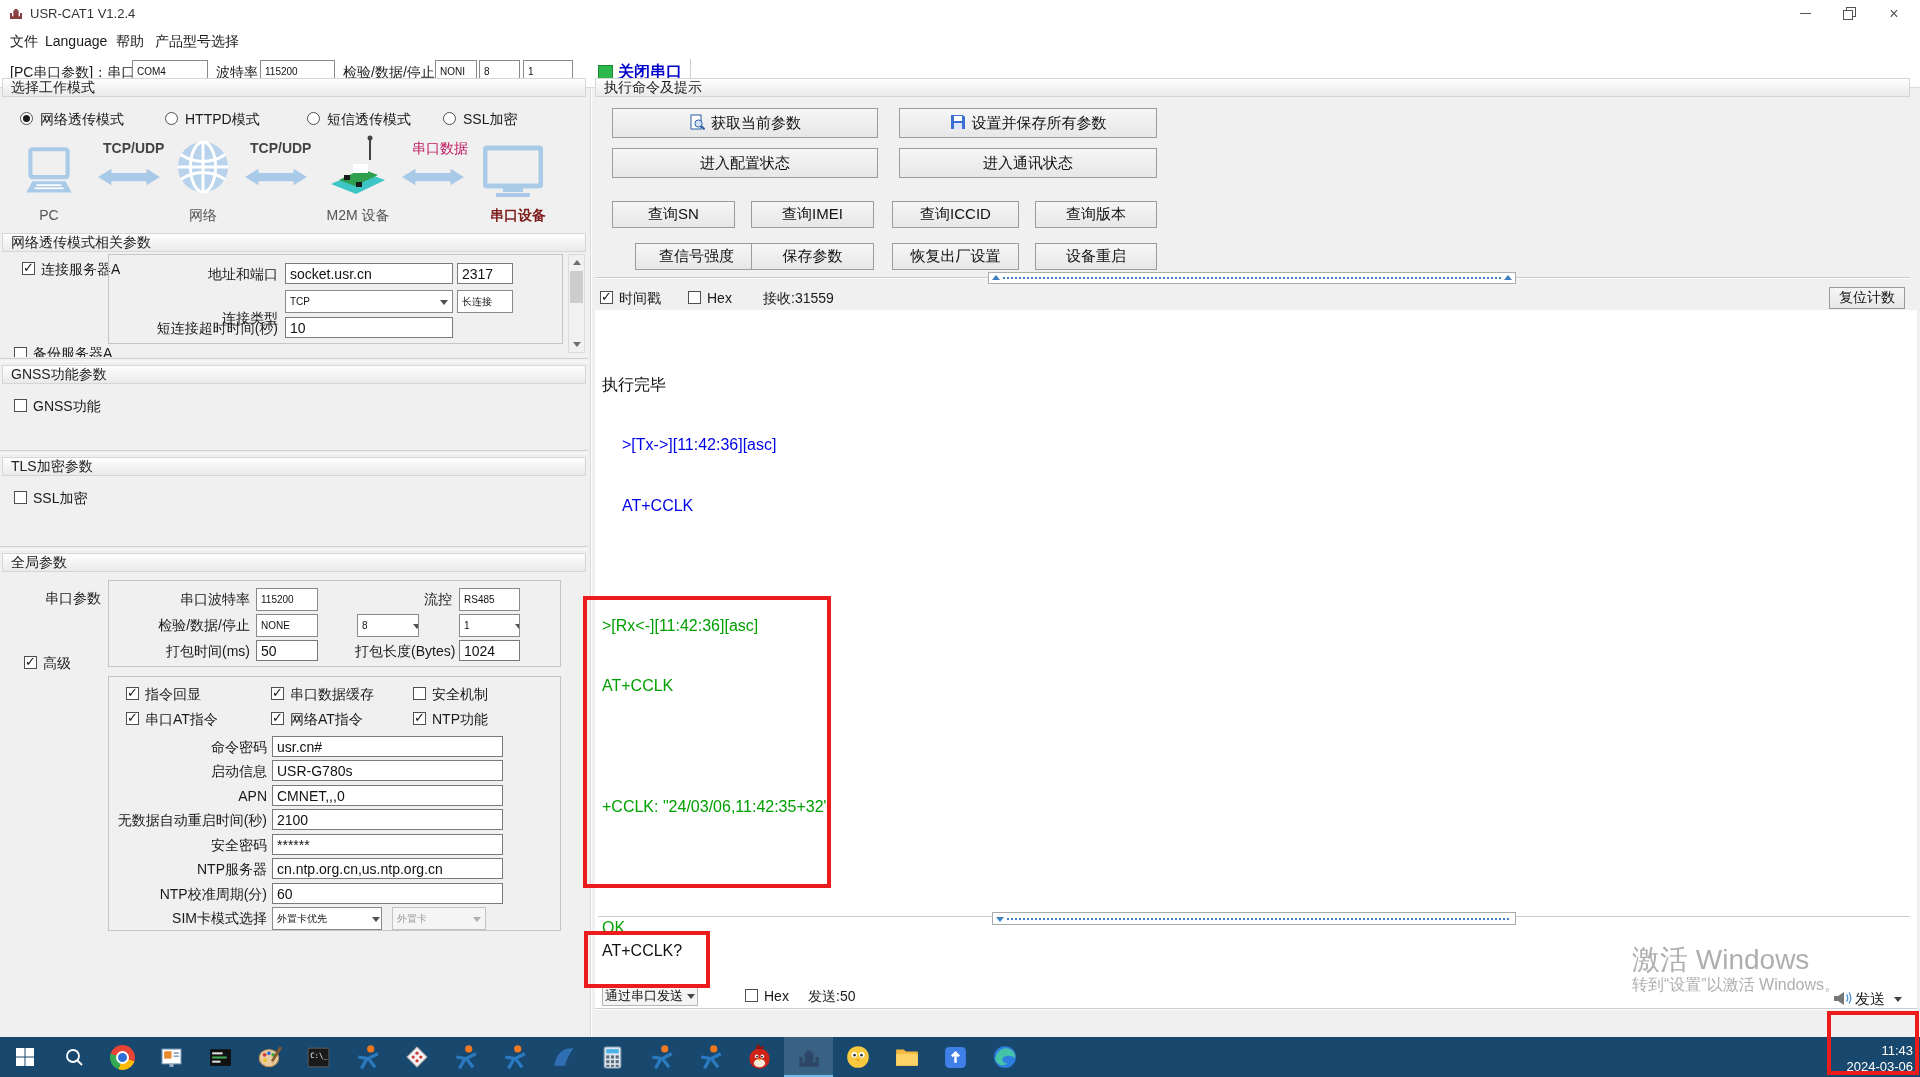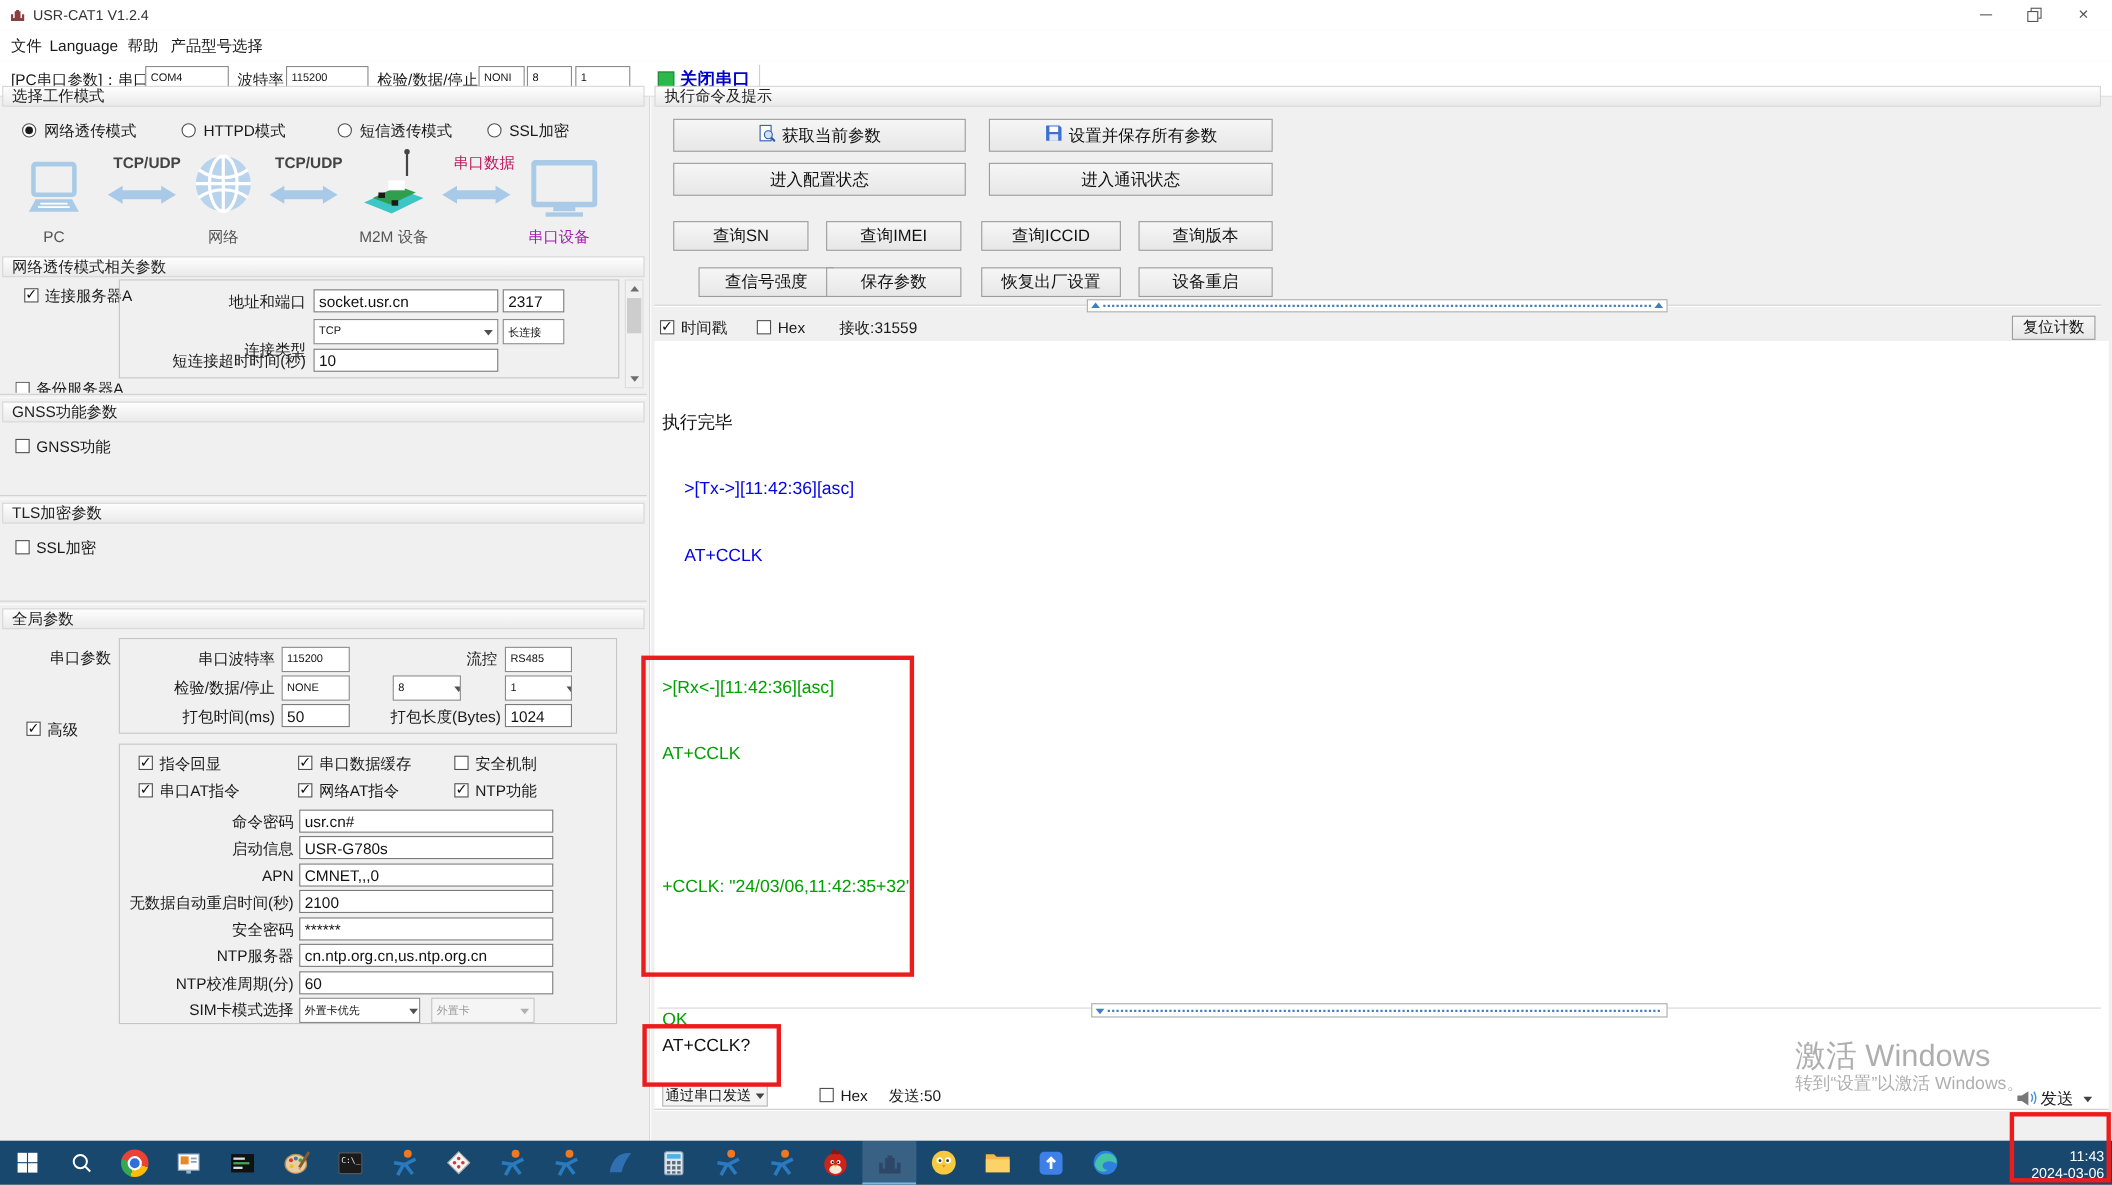--- a/index.html
+++ b/index.html
@@ -170,21 +170,21 @@
   <span style="position:absolute;left:483px;top:145px;">
     <svg width="60" height="54" viewBox="0 0 60 52">
         <rect x="2" y="2" width="56" height="38" rx="2" fill="none" stroke="#aacbe8" stroke-width="5"></rect>
         <rect x="20" y="42" width="20" height="4" fill="#aacbe8"></rect>
         <rect x="13" y="47" width="34" height="4" fill="#aacbe8"></rect>
       </svg>
   </span>
   <span class="t" style="left:18px;top:207px;width:62px;text-align:center;color:#555;">PC</span>
   <span class="t" style="left:173px;top:207px;width:60px;text-align:center;color:#555;">网络</span>
   <span class="t" style="left:320px;top:207px;width:76px;text-align:center;color:#555;">M2M 设备</span>
-  <span class="t" style="left:480px;top:207px;width:66px;text-align:left;color:#a21caf;">串口设备</span>
+  <span class="t" style="left:480px;top:207px;width:66px;text-align:right;color:#7f1d1d;font-weight:bold;">串口设备</span>
 
   <div class="ghead" style="left:2px;top:233px;width:584px;">网络透传模式相关参数</div>
   <span class="cb on" style="left:22px;top:262px;"></span>
   <span class="t" style="left:41px;top:261px;">连接服务器A</span>
   <div class="ibox" style="left:108px;top:254px;width:455px;height:90px;"></div>
   <span class="t tr" style="left:100px;top:266px;width:178px;">地址和端口</span>
   <div class="inp" style="left:285px;top:263px;width:168px;">socket.usr.cn</div>
   <div class="inp" style="left:457px;top:263px;width:56px;">2317</div>
   <span class="t tr" style="left:100px;top:293px;width:178px;margin-top:17px;">连接类型</span>
   <div class="combo" style="left:285px;top:290px;width:168px;">

